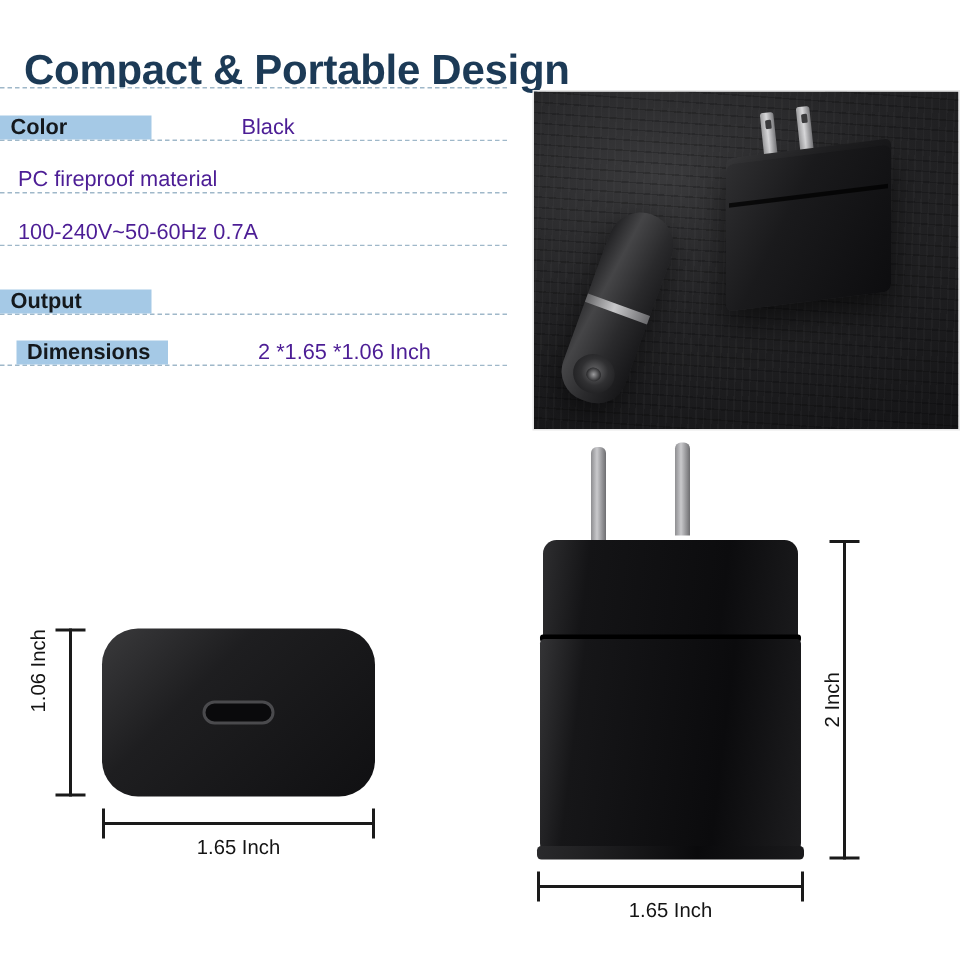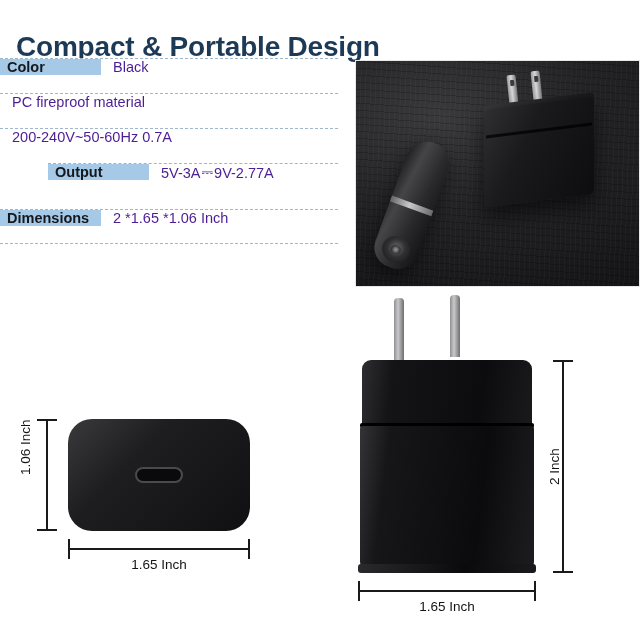--- a/index.html
+++ b/index.html
@@ -24,25 +24,26 @@
   }
 
   
   .spec-table {
     position: absolute;
     left: 0px; top: 58px;
     width: 338px;
   }
   .spec-row {
     display: flex;
-    align-items: flex-start;
+    align-items: flex-end;
     border-top: 1px dashed #9fb8c9;
     background: #ffffff;
-  }
-  .spec-row:last-child { border-bottom: 1px dashed #9fb8c9; }
+    gap: 48px;
+  }
+  .spec-row:last-child { border-bottom: 1px dashed #9fb8c9; padding-left: 11px; }
   .spec-key {
     width: 101px;
     flex: 0 0 101px;
     background: #a5c9e6;
     color: #14181c;
     font-size: 14.5px;
     font-weight: bold;
     display: flex;
     align-items: center;
     padding-left: 7px;
@@ -51,21 +52,21 @@
     flex: 1 1 auto;
     background: #ffffff;
     color: #4c1d95;
     font-size: 14.5px;
     display: flex;
     align-items: center;
     padding-left: 12px;
     white-space: nowrap;
   }
   .r-h-normal { height: 35px; }
-  .r-h-tall   { height: 46px; margin-left: 48px; }
+  .r-h-tall   { height: 46px; }
   .dc-sym {
     display: inline-block;
     padding: 0 1px;
     letter-spacing: 0;
   }
 
   
   .photo {
     position: absolute;
     left: 355px; top: 60px;
@@ -323,30 +324,25 @@
     <div class="spec-row r-h-normal">
       <div class="spec-key">Color</div>
       <div class="spec-val">Black</div>
     </div>
 
     <div class="spec-row r-h-normal">
       <div class="spec-val">PC fireproof material</div>
     </div>
 
     <div class="spec-row r-h-normal">
-      <div class="spec-val">200-240V~50-60Hz 0.7A</div>
+      <div class="spec-val">100-240V~50-60Hz 0.7A</div>
     </div>
 
     <div class="spec-row r-h-tall">
       <div class="spec-key">Output</div>
-      <div class="spec-val">
-        <span>5V-3A</span>
-          <span class="dc-sym">⎓</span>
-          <span>9V-2.77A</span>
-      </div>
     </div>
 
 
     <div class="spec-row r-h-normal">
       <div class="spec-key">Dimensions</div>
       <div class="spec-val">2 *1.65 *1.06 Inch</div>
     </div>
 
   </div>
 

